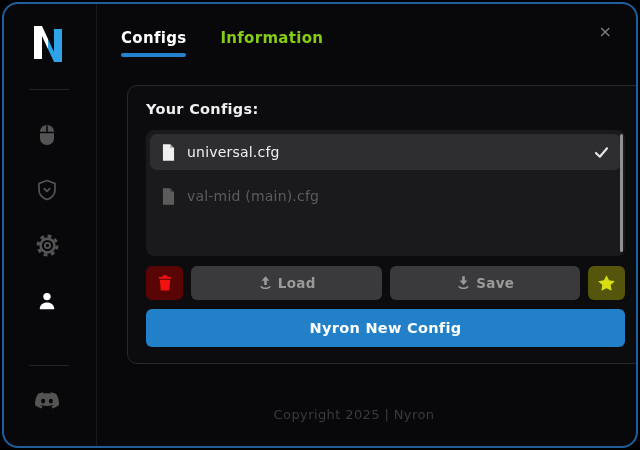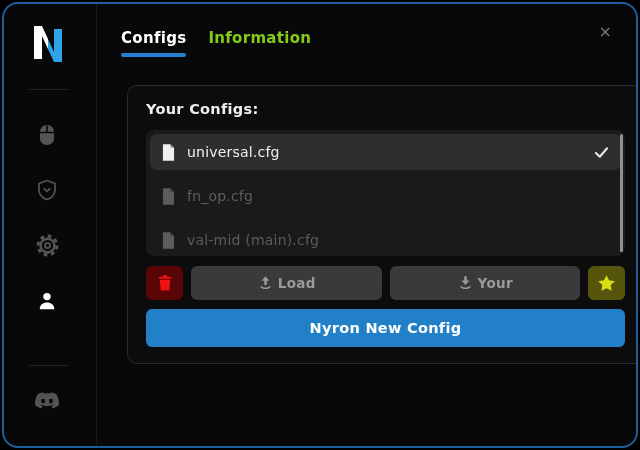--- a/index.html
+++ b/index.html
@@ -11,21 +11,21 @@
 
   
   .sidebar { position:absolute; left:0; top:0; bottom:0; width:93px;
     border-right:1px solid #191919; }
   .logo { position:absolute; left:28px; top:22px; }
   .side-divider { position:absolute; left:25px; width:40px; height:1px; background:#282120; }
   .side-icon { position:absolute; left:30px; width:26px; height:26px;
     display:flex; align-items:center; justify-content:center; cursor:pointer; }
 
   
-  .tabs { position:absolute; left:117px; top:25px; display:flex; gap:22px; }
+  .tabs { position:absolute; left:117px; top:25px; display:flex; gap:34px; }
   .tab { font-size:15px; font-weight:700; letter-spacing:.3px; color:#84cc16; cursor:pointer; }
   .tab.active { color:#fff; }
   .tab.active::after { content:""; display:block; height:4px; border-radius:2px;
     background:#2481cf; margin-top:6px; }
   .close-btn { position:absolute; right:24px; top:20px; font-size:16px; color:#7d7d7d;
     cursor:pointer; line-height:1; }
 
   
   .panel { position:absolute; left:123px; top:81px; width:530px;
     background:#0c0c0e; border:1px solid #292929; border-radius:10px;
@@ -136,29 +136,20 @@
           </svg>
         </span>
       </div>
       <div class="config-row">
         <span class="file-ic">
           <svg width="13" height="17" viewBox="0 0 14 18">
             <path fill="currentColor" d="M1 0h8l4 4v14H1z"></path>
             <path fill="rgba(0,0,0,.35)" d="M9 0l4 4H9z"></path>
           </svg>
         </span>
-        <span>fn_op.cfg</span>
-      </div>
-      <div class="config-row">
-        <span class="file-ic">
-          <svg width="13" height="17" viewBox="0 0 14 18">
-            <path fill="currentColor" d="M1 0h8l4 4v14H1z"></path>
-            <path fill="rgba(0,0,0,.35)" d="M9 0l4 4H9z"></path>
-          </svg>
-        </span>
         <span>val-mid (main).cfg</span>
       </div>
       <div class="scroll-thumb"></div>
     </div>
 
     <div class="actions">
       <button class="icon-btn danger">
         <span style="display:flex">
           <svg width="18" height="18" viewBox="0 0 20 20" fill="#f01111">
             <path d="M4.2 6.4h11.6l-1.1 11.8H5.3z"></path>
@@ -176,27 +167,28 @@
         </span>
         <span>Load</span>
       </button>
       <button class="text-btn">
         <span style="display:flex">
           <svg width="17" height="17" viewBox="0 0 20 20" fill="#9a9a9a">
             <path d="M10 11.7L5.4 6.5h3.1v-5h3v5h3.1z"></path>
             <path d="M3.8 13.2c.3 2.2 2.9 3.3 6.2 3.3s5.9-1.1 6.2-3.3h-2.1c-.4 1-2 1.6-4.1 1.6s-3.7-.6-4.1-1.6z"></path>
           </svg>
         </span>
-        <span>Your</span>
+        <span>Save</span>
       </button>
       <button class="icon-btn fav">
         <span style="display:flex">
           <svg width="19" height="19" viewBox="0 0 20 20" fill="#d8de14">
             <path d="M10 1.2l2.7 5.4 6 .9-4.3 4.2 1 6L10 14.9l-5.4 2.8 1-6L1.3 7.5l6-.9z"></path>
           </svg>
         </span>
       </button>
     </div>
 
     <button class="create-btn">Nyron New Config</button>
   </div>
 
+  <div class="footer">Copyright 2025 | Nyron</div>
 </div>
 
 </body></html>

